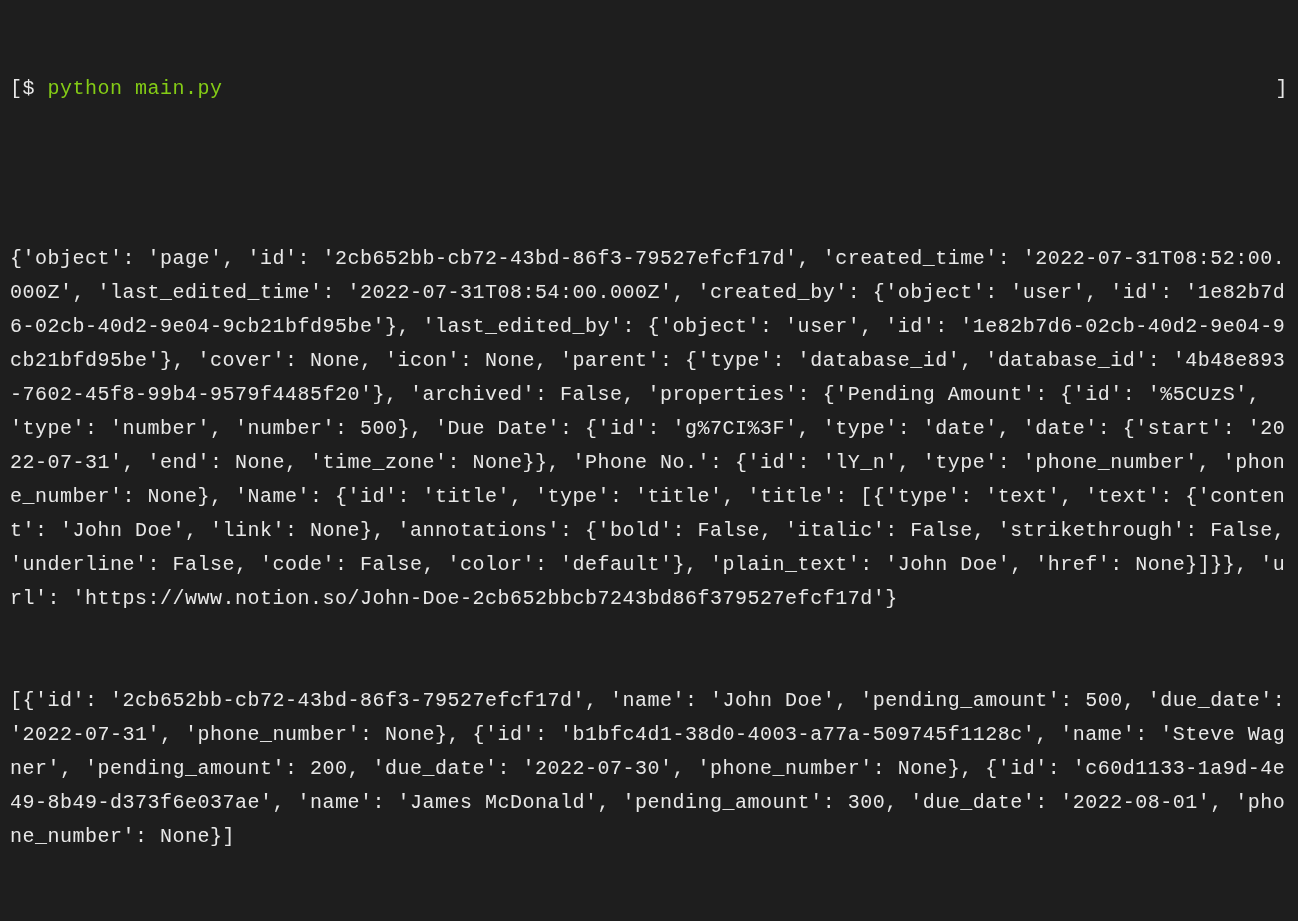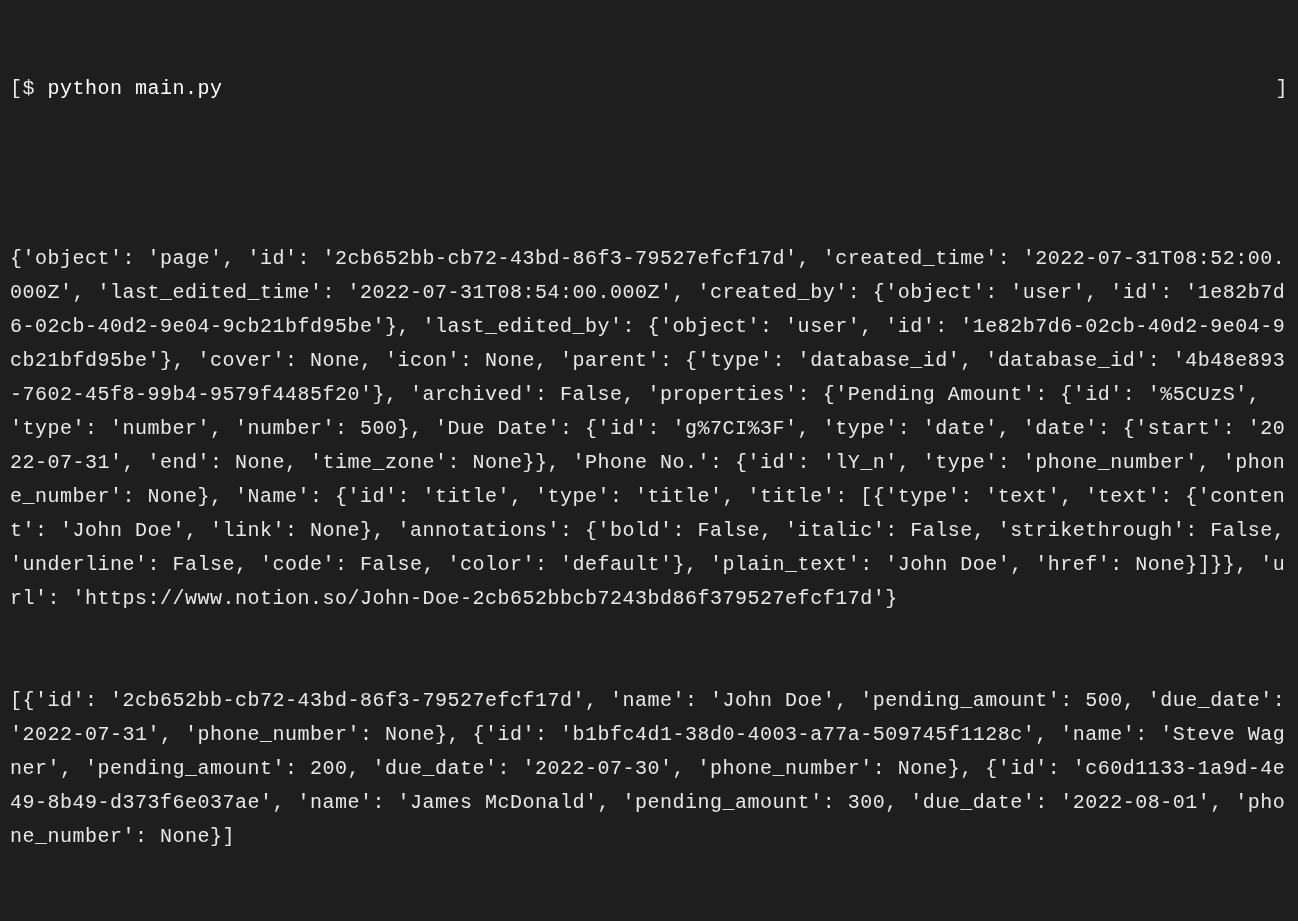--- a/index.html
+++ b/index.html
@@ -26,21 +26,21 @@
     .prompt-line {
       display: flex;
     }
     .prompt-bracket {
       color: #e8e8e8;
     }
     .prompt-symbol {
       color: #e8e8e8;
     }
     .command {
-      color: #ffffff;
+      color: #84cc16;
     }
     .output {
       color: #e8e8e8;
     }
   </style>
 </head>
 <body>
 
 <div class="terminal">
   <div class="prompt-line">

